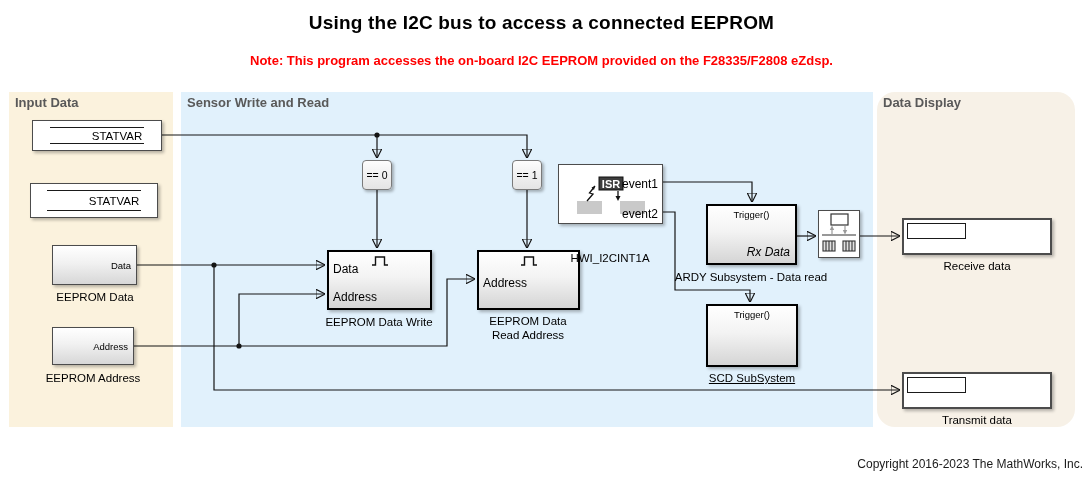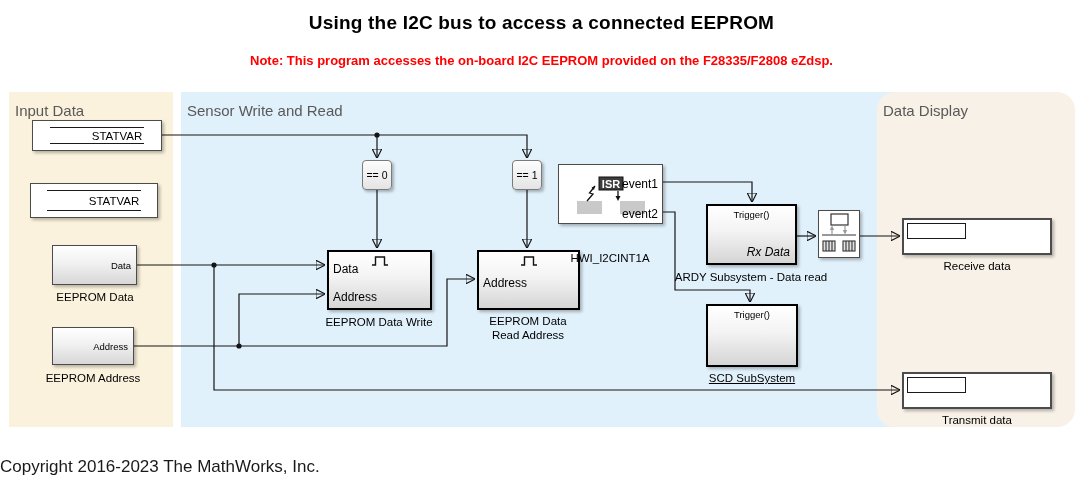--- a/index.html
+++ b/index.html
@@ -9,29 +9,29 @@
   }
   .title{
     position:absolute;top:12px;left:0;width:100%;text-align:center;
     font-size:19px;font-weight:bold;color:#000;letter-spacing:.2px;
   }
   .note{
     position:absolute;top:53px;left:0;width:100%;text-align:center;
     font-size:13px;font-weight:bold;color:#ff0000;
   }
   .copyright{
-    position:absolute;top:457px;left:0;width:100%;text-align:left;
-    font-size:17px;color:#1a1a1a;
+    position:absolute;top:457px;left:0;width:100%;text-align:right;
+    font-size:12px;color:#1a1a1a;
   }
   .region{position:absolute;top:92px;height:335px;}
   .region .rlabel{
-    position:absolute;top:10px;left:6px;font-size:15px;color:#595959;
+    position:absolute;top:3px;left:6px;font-size:13px;color:#595959;font-weight:bold;
   }
   .region.input{left:9px;width:164px;background:#fbf2dd;}
-  .region.sensor{left:181px;width:692px;background:#e1f1fc;padding-left:36px;}
+  .region.sensor{left:181px;width:692px;background:#e1f1fc;}
   .region.display{left:877px;width:198px;background:#f7f1e7;border-radius:18px;}
 
   .wires{position:absolute;left:0;top:0;width:1083px;height:485px;pointer-events:none;}
   .wires path{fill:none;stroke:#141414;stroke-width:1.2;}
   .wires circle{fill:#141414;stroke:none;}
 
   .blk{position:absolute;box-sizing:border-box;}
   .shadow{box-shadow:2px 2px 3px rgba(0,0,0,0.28);}
 
   .statvar{

